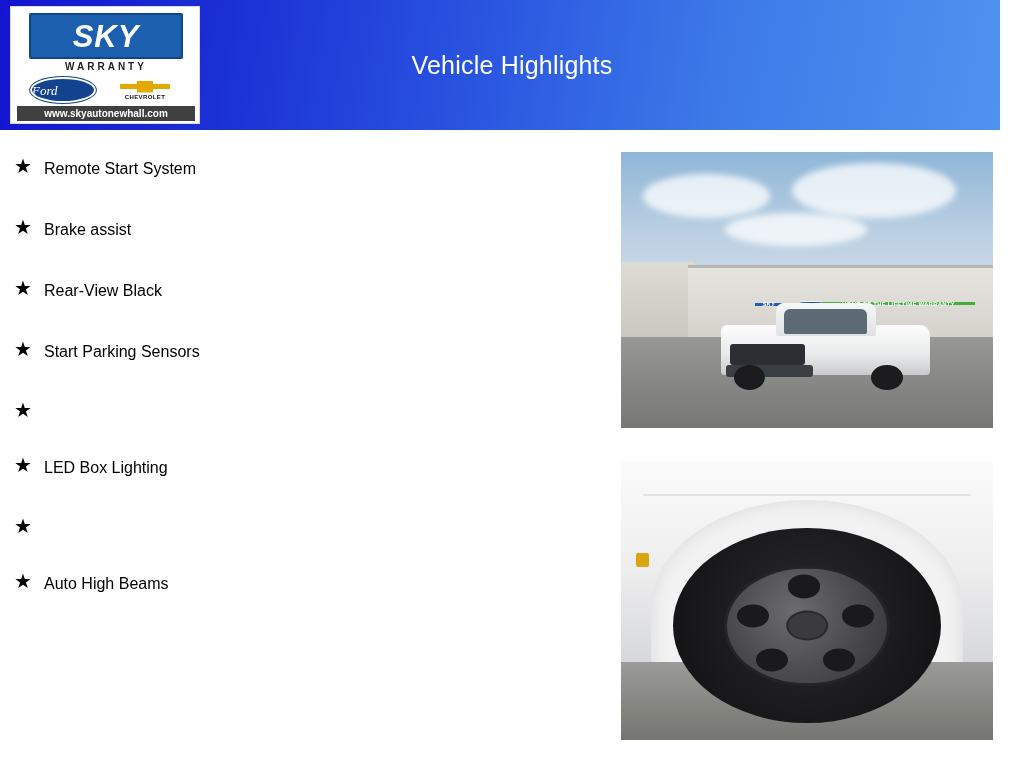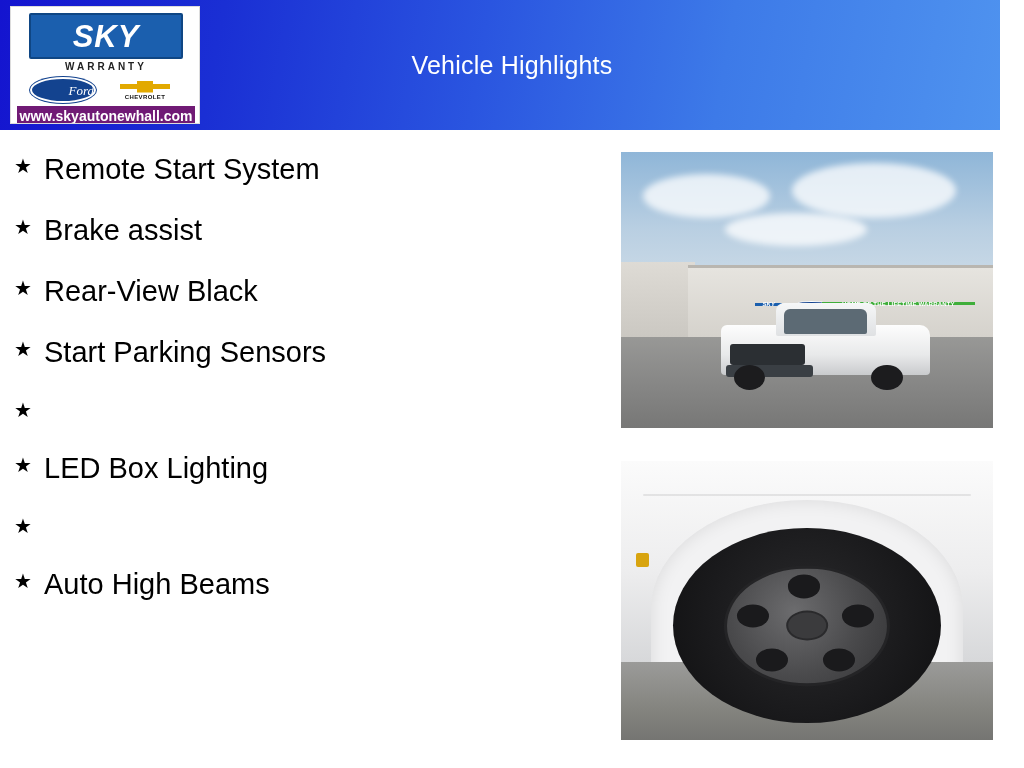--- a/index.html
+++ b/index.html
@@ -106,21 +106,21 @@
     gap: 12px;
   }
   .brand-ford {
     width: 66px;
     height: 26px;
     background: #13438f;
     border: 2px solid #ffffff;
     border-radius: 50% / 50%;
     display: flex;
     align-items: center;
-    justify-content: flex-end;
+    justify-content: flex-start;
     box-shadow: 0 0 0 1px #13438f;
   }
   .brand-ford span {
     color: #ffffff;
     font-size: 13px;
     font-style: italic;
     font-family: "Liberation Serif", serif;
     line-height: 1;
   }
   .brand-chev {
@@ -143,23 +143,23 @@
     letter-spacing: 0.4px;
     color: #111111;
     margin-top: 1px;
   }
   .logo-url {
     position: absolute;
     left: 0;
     top: 95px;
     width: 178px;
     text-align: center;
-    background: #701a75;
+    background: #404040;
     color: #ffffff;
-    font-size: 14px;
+    font-size: 10px;
     font-weight: bold;
     padding: 2px 0;
   }
 
   
   .features {
     position: absolute;
     left: 0;
     top: 130px;
     width: 600px;
@@ -172,21 +172,21 @@
   }
   .bullet {
     flex: 0 0 auto;
     width: 30px;
     font-size: 20px;
     line-height: 28px;
     color: #000000;
     text-align: left;
   }
   .feature-text {
-    font-size: 29px;
+    font-size: 16px;
     line-height: 34px;
     color: #000000;
     max-width: 520px;
   }
 
   
   .photo {
     position: absolute;
     overflow: hidden;
     background: #c9c9c9;

